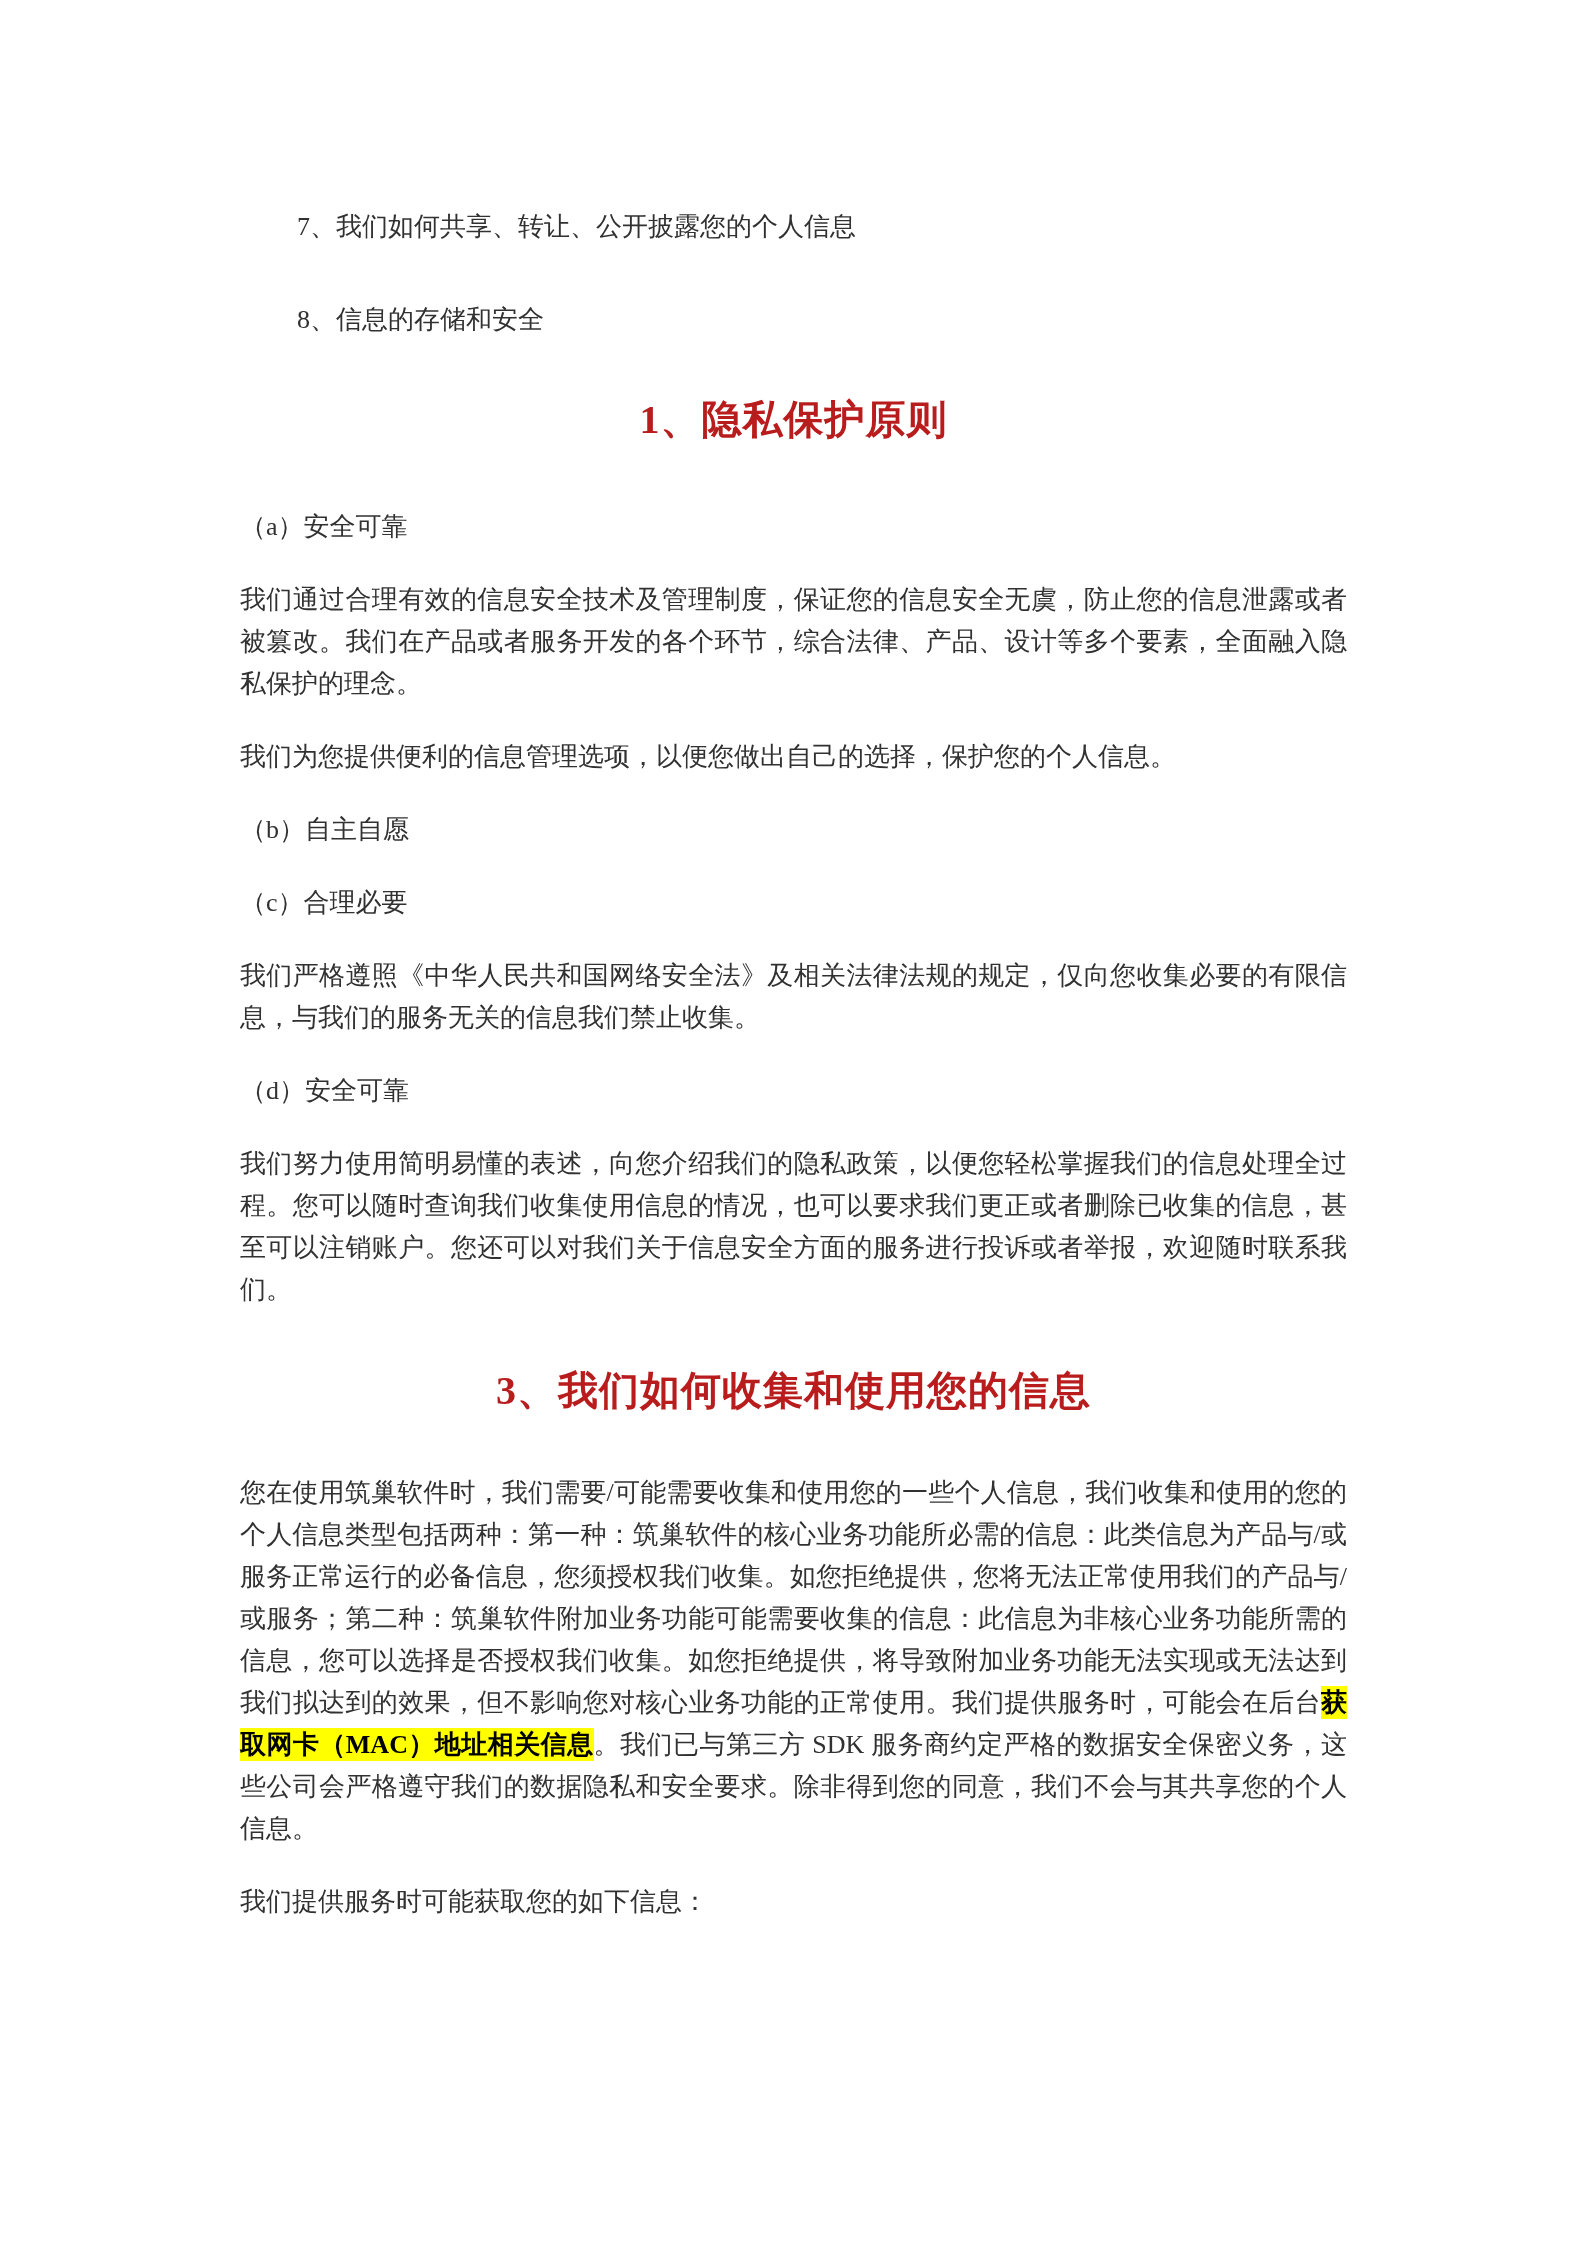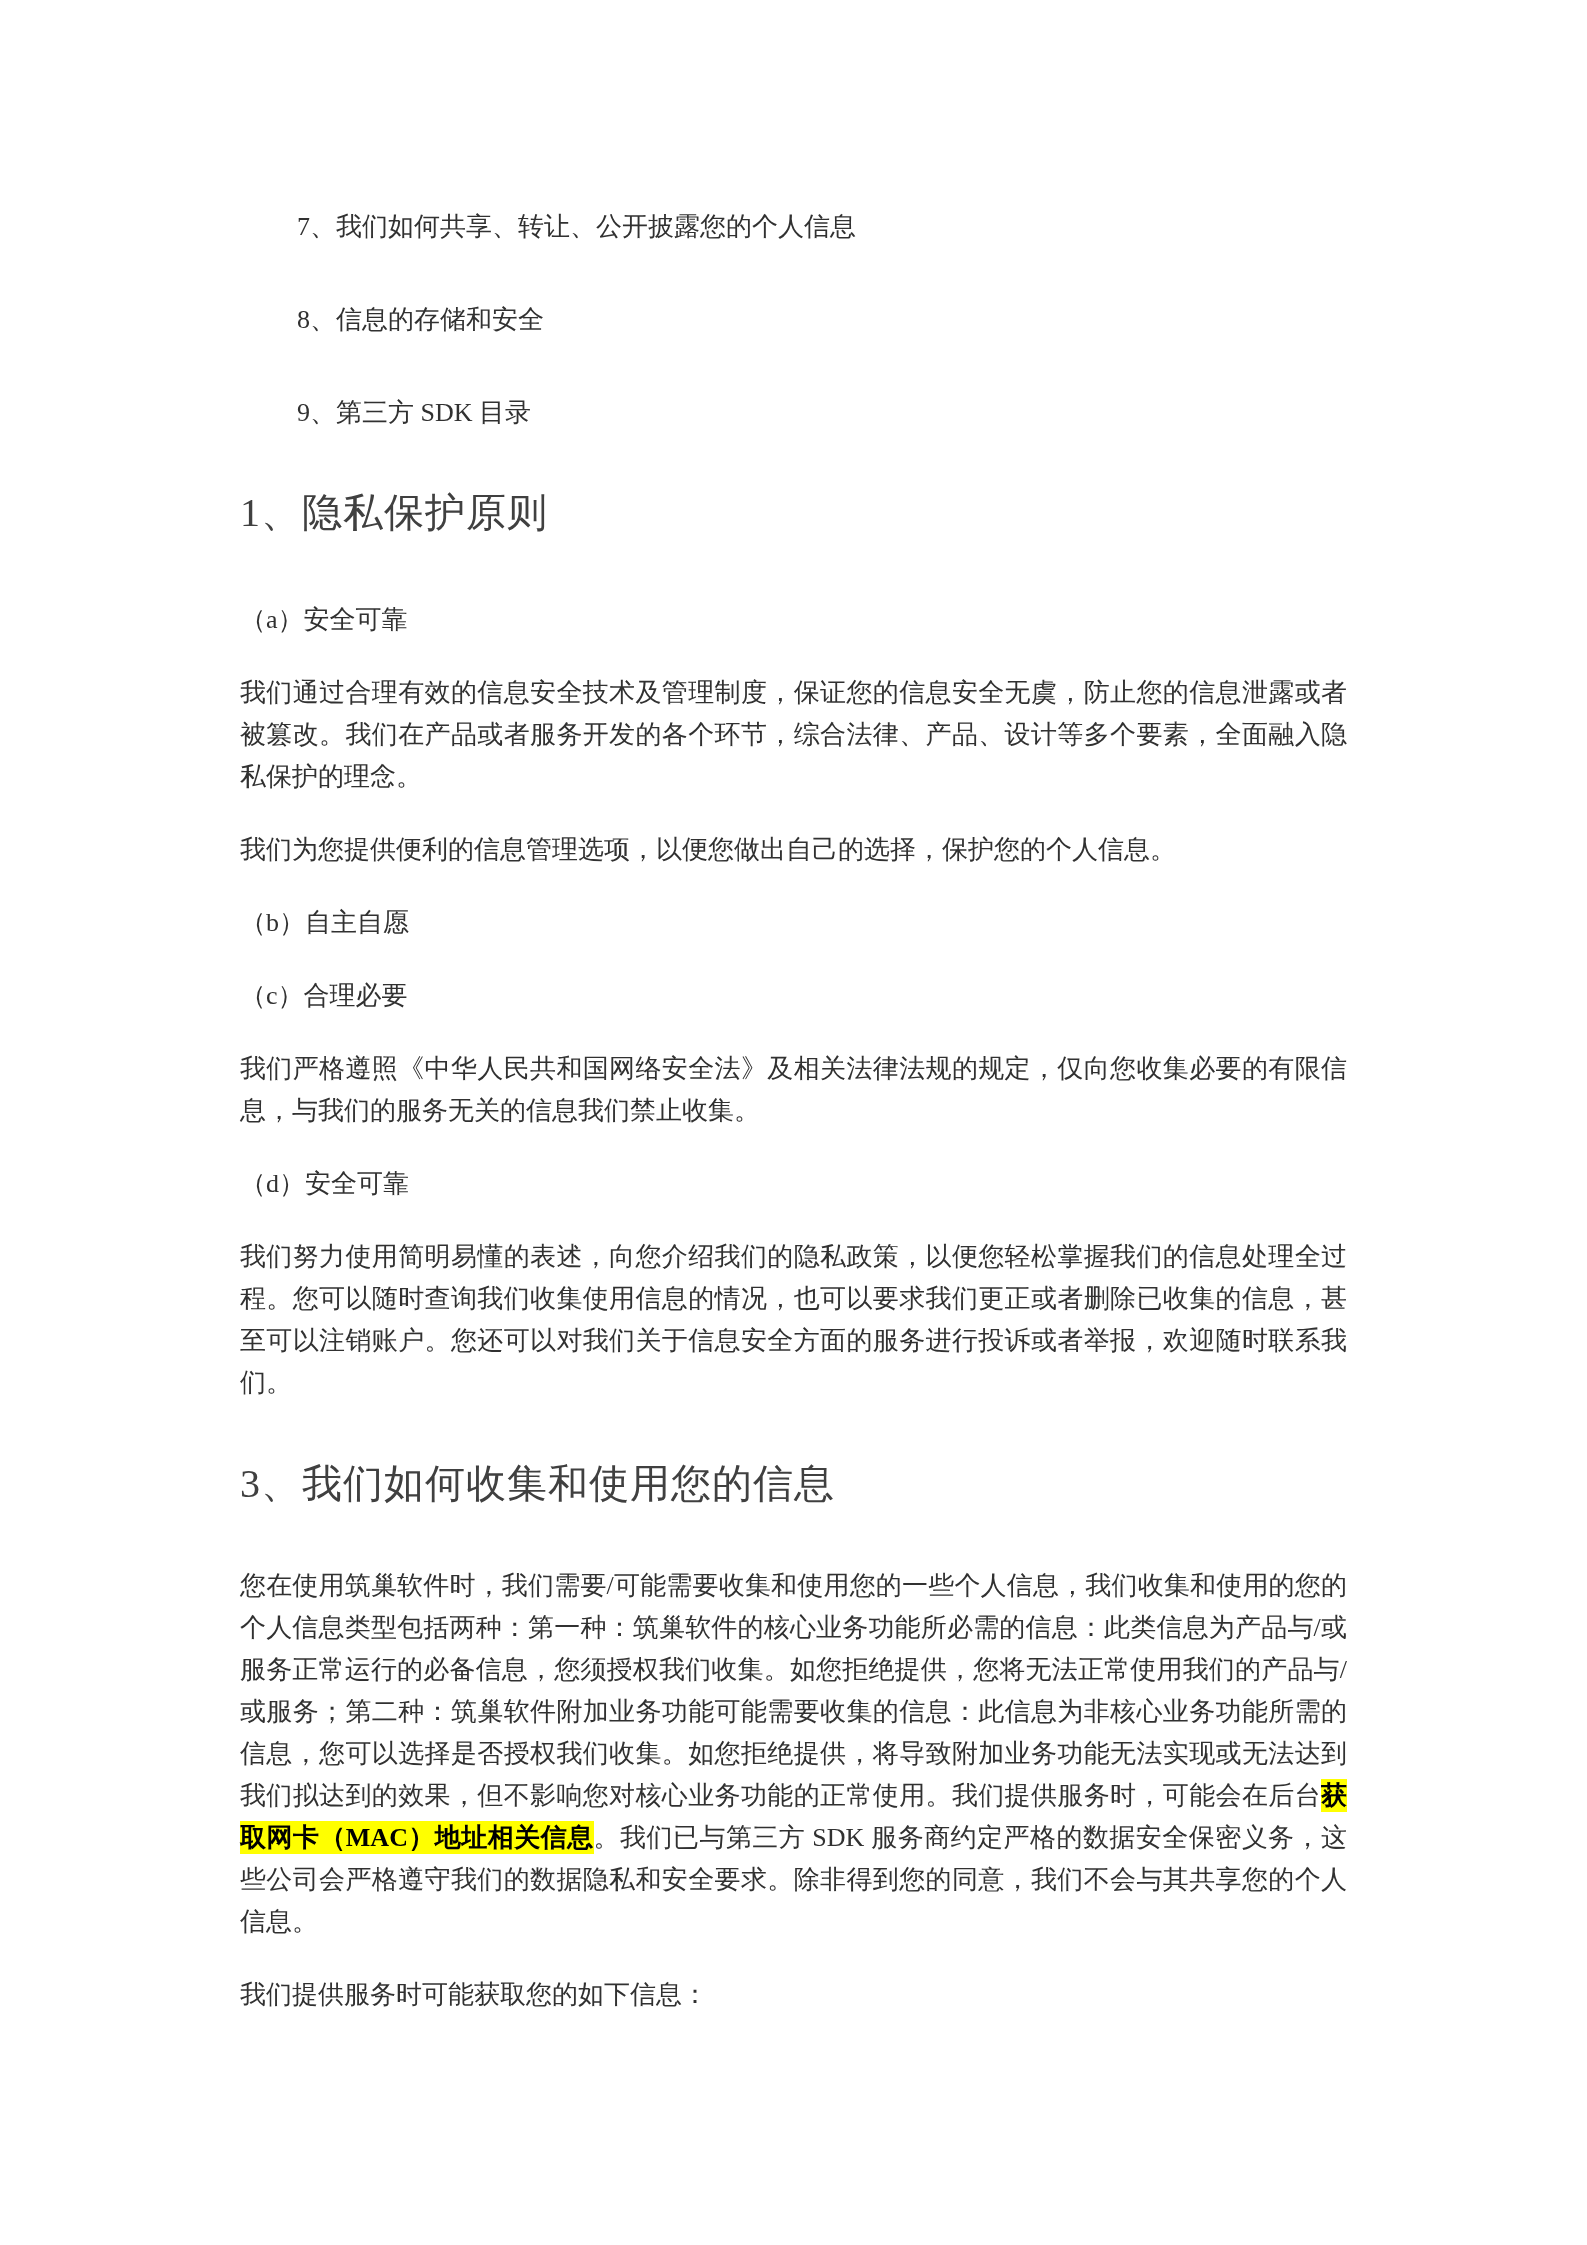--- a/index.html
+++ b/index.html
@@ -18,24 +18,25 @@
     text-align: justify;
     overflow: hidden;
   }
   .toc p {
     margin: 0 0 51px 0;
     padding-left: 57px;
     text-align: left;
     white-space: nowrap;
   }
   .heading {
-    font-weight: normal;
-    color: #404040;
+    font-weight: bold;
+    color: #b91c1c;
     font-size: 40px;
     line-height: 56px;
+    text-align: center;
     letter-spacing: 1px;
   }
   .heading.h-1 { margin: 43px 0 58px 0; }
   .heading.h-2 { margin: 52px 0 53px 0; }
   p.body { margin: 0 0 31px 0; }
   p.body:last-child { margin-bottom: 8px; }
   mark.hl {
     background: #ffff00;
     color: #000000;
     font-weight: bold;
@@ -43,21 +44,20 @@
   }
 </style>
 </head>
 <body>
 
 <div class="page">
 
   <div class="toc">
     <p>7、我们如何共享、转让、公开披露您的个人信息</p>
     <p>8、信息的存储和安全</p>
-    <p>9、第三方 SDK 目录</p>
   </div>
 
   <div class="heading h-1">1、隐私保护原则</div>
 
 
   <p class="body">（a）安全可靠</p>
   <p class="body">我们通过合理有效的信息安全技术及管理制度，保证您的信息安全无虞，防止您的信息泄露或者被篡改。我们在产品或者服务开发的各个环节，综合法律、产品、设计等多个要素，全面融入隐私保护的理念。</p>
 
   <p class="body">我们为您提供便利的信息管理选项，以便您做出自己的选择，保护您的个人信息。</p>
   <p class="body">（b）自主自愿</p>

